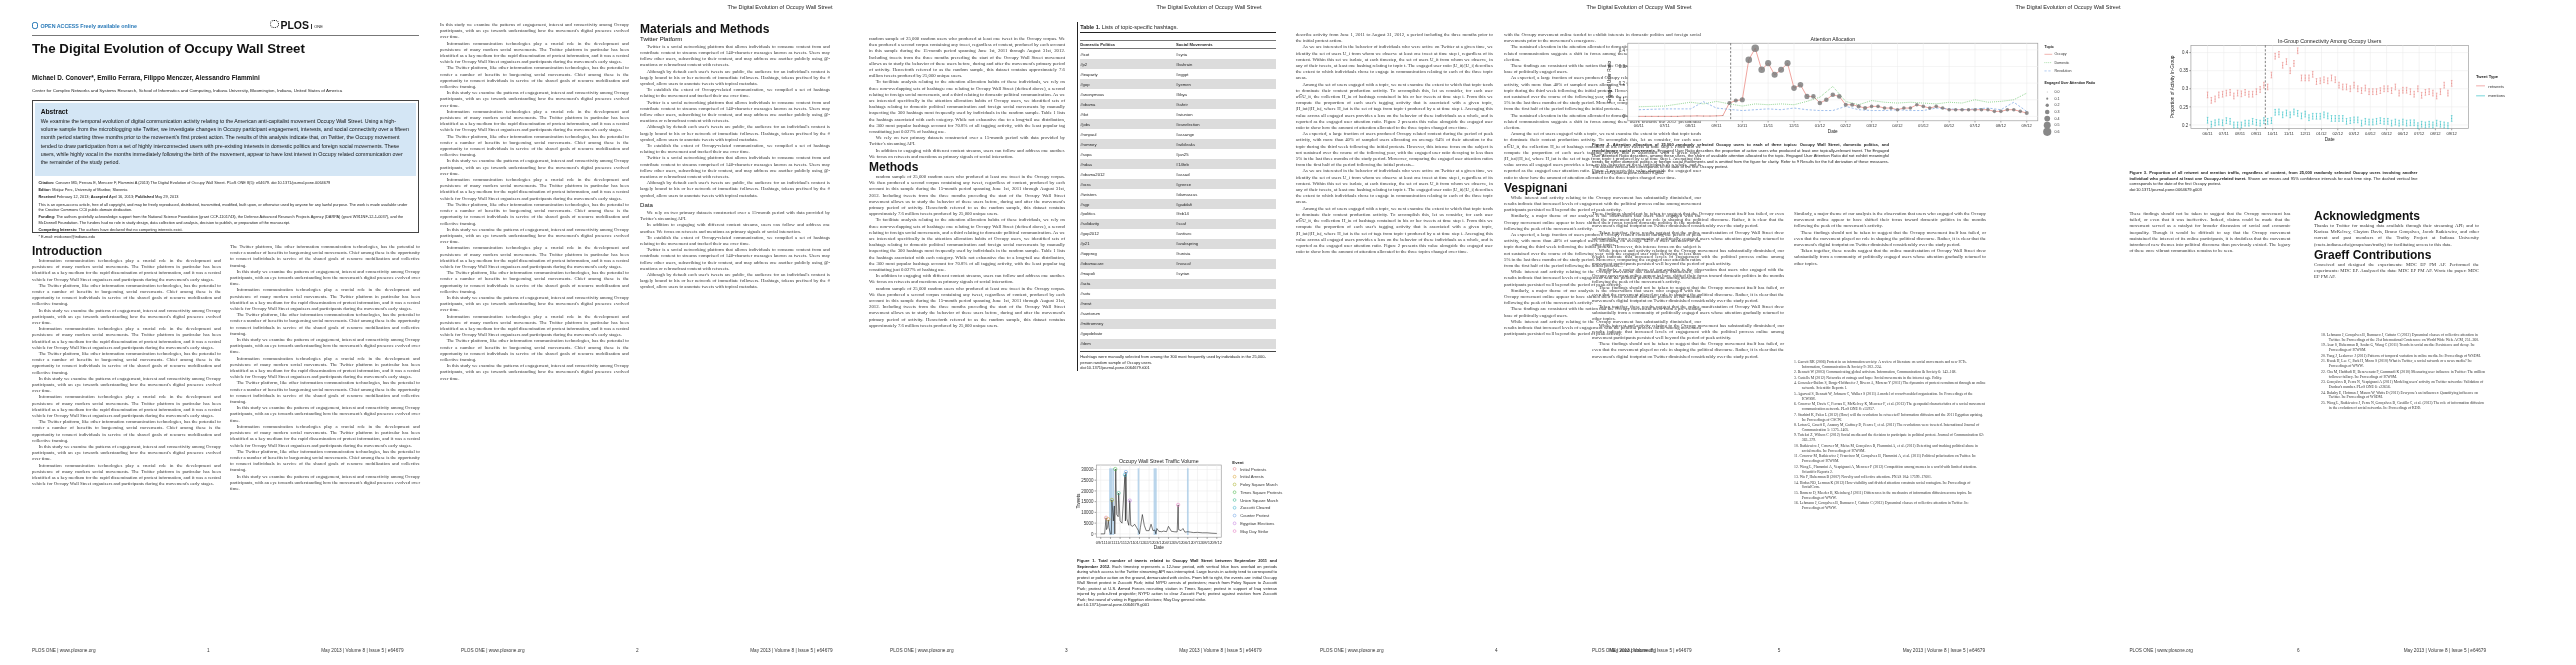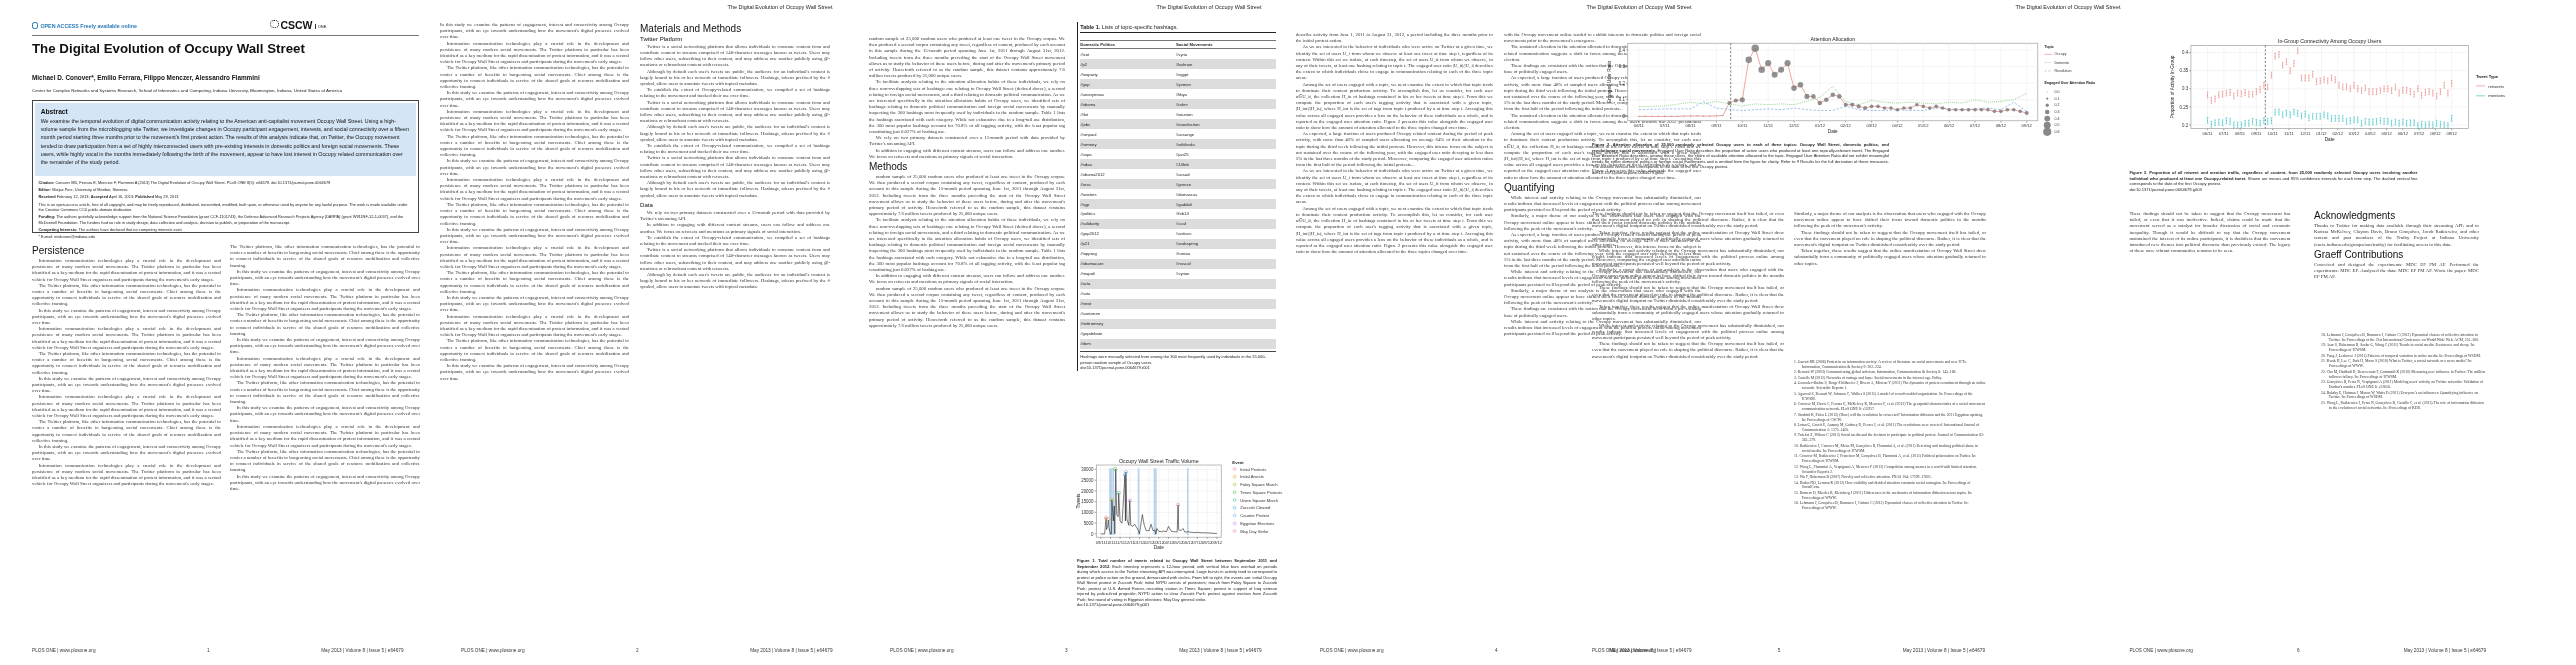--- a/index.html
+++ b/index.html
@@ -4,21 +4,21 @@
 <style>
   html,body{margin:0;padding:0;background:#fff;}
   body{width:2576px;height:665px;overflow:hidden;position:relative;font-family:"Liberation Serif",serif;color:#222;}
   .page{position:absolute;top:0;height:665px;width:429px;box-sizing:border-box;}
   .p1{left:0}.p2{left:429px}.p3{left:858px}.p4{left:1288px}.p5{left:1717px}.p6{left:2146px}
   .runhead{position:absolute;top:4.4px;right:25.5px;font-family:"Liberation Sans",sans-serif;font-size:5.5px;color:#222;}
   .footer{position:absolute;bottom:12.2px;left:32px;right:25.5px;font-family:"Liberation Sans",sans-serif;font-size:4.7px;color:#333;display:flex;justify-content:space-between;}
   .col{position:absolute;font-size:4.8px;line-height:6.2px;text-align:justify;color:#333;}
   .col p{margin:0 0 0 0;text-indent:6.7px;}
   .col p.noi{text-indent:0;}
-  h2.sec{font-family:"Liberation Sans",sans-serif;font-weight:normal;font-size:10px;margin:4.4px 0 3.3px;color:#111;}
+  h2.sec{font-family:"Liberation Sans",sans-serif;font-weight:bold;font-size:12px;margin:4.4px 0 3.3px;color:#111;}
   h3.sub{font-family:"Liberation Sans",sans-serif;font-weight:normal;font-size:6.1px;margin:3.3px 0 1.7px;color:#111;}
   
   .oa{position:absolute;left:32px;top:22px;font-family:"Liberation Sans",sans-serif;font-weight:bold;font-size:5.3px;color:#2a7ab8;}
   .plos{position:absolute;left:270px;top:19px;font-family:"Liberation Sans",sans-serif;font-weight:bold;font-size:10.5px;color:#111;}
   .plos small{font-size:3.9px;font-weight:normal;border-left:0.6px solid #333;padding-left:2.2px;margin-left:2.2px;vertical-align:middle;}
   .hr1{position:absolute;left:32px;right:10px;top:35px;border-top:0.6px solid #777;}
   .title{position:absolute;left:32px;top:41px;font-family:"Liberation Sans",sans-serif;font-weight:bold;font-size:13.3px;color:#111;}
   .authors{position:absolute;left:32px;top:74px;font-family:"Liberation Sans",sans-serif;font-weight:bold;font-size:6.4px;color:#111;}
   .affil{position:absolute;left:32px;top:88px;font-family:"Liberation Sans",sans-serif;font-size:4.4px;color:#222;}
   .absbox{position:absolute;left:32px;top:100px;width:387px;height:133px;border:0.8px solid #444;box-sizing:border-box;}
@@ -48,21 +48,21 @@
 </style>
 </head>
 <body>
 
 <div class="page p1">
   <div class="oa">
     <span style="display:inline-block;width:3.9px;height:5px;border:0.8px solid #2a7ab8;border-radius:2.2px;margin-right:1.1px;vertical-align:-0.6px;"></span>
     <span>OPEN ACCESS  Freely available online</span>
   </div>
   <div class="plos">
-    <span style="display:inline-block;width:6.7px;height:6.7px;border:0.8px dotted #111;border-radius:50%;margin-right:1.7px;vertical-align:0.6px;"></span><span>CSCW</span><small>ONE</small>
+    <span style="display:inline-block;width:6.7px;height:6.7px;border:0.8px dotted #111;border-radius:50%;margin-right:1.7px;vertical-align:0.6px;"></span><span>PLOS</span><small>ONE</small>
   </div>
   <div class="hr1"></div>
   <div class="title">The Digital Evolution of Occupy Wall Street</div>
   <div class="authors">Michael D. Conover*, Emilio Ferrara, Filippo Menczer, Alessandro Flammini</div>
   <div class="affil">Center for Complex Networks and Systems Research, School of Informatics and Computing, Indiana University, Bloomington, Indiana, United States of America</div>
 
   <div class="absbox">
     <div class="absinner">
       <h4>Abstract</h4>
       <div class="t">We examine the temporal evolution of digital communication activity relating to the American anti-capitalist movement Occupy Wall Street. Using a high-volume sample from the microblogging site Twitter, we investigate changes in Occupy participant engagement, interests, and social connectivity over a fifteen month period starting three months prior to the movement's first protest action. The results of this analysis indicate that, on Twitter, the Occupy movement tended to draw participation from a set of highly interconnected users with pre-existing interests in domestic politics and foreign social movements. These users, while highly vocal in the months immediately following the birth of the movement, appear to have lost interest in Occupy related communication over the remainder of the study period.</div>
@@ -72,21 +72,21 @@
       <div><b>Editor:</b> <span>Matjaz Perc, University of Maribor, Slovenia</span></div>
       <div><b>Received</b> <span>February 12, 2013;</span> <b>Accepted</b> <span>April 16, 2013;</span> <b>Published</b> <span>May 29, 2013</span></div>
       <div>This is an open-access article, free of all copyright, and may be freely reproduced, distributed, transmitted, modified, built upon, or otherwise used by anyone for any lawful purpose. The work is made available under the Creative Commons CC0 public domain dedication.</div>
       <div><b>Funding:</b> <span>The authors gratefully acknowledge support from the National Science Foundation (grant CCF-1101743), the Defense Advanced Research Projects Agency (DARPA) (grant W911NF-12-1-0037), and the McDonnell Foundation. The funders had no role in study design, data collection and analysis, decision to publish, or preparation of the manuscript.</span></div>
       <div><b>Competing Interests:</b> <span>The authors have declared that no competing interests exist.</span></div>
       <div>* E-mail: midconov@indiana.edu</div>
     </div>
   </div>
 
   <div class="col" style="left:32px;top:244px;width:189px;">
-    <h2 class="sec">Persistence</h2>
+    <h2 class="sec">Introduction</h2>
     <p>Information communication technologies play a crucial role in the development and persistence of many modern social movements. The Twitter platform in particular has been identified as a key medium for the rapid dissemination of protest information, and it was a central vehicle for Occupy Wall Street organizers and participants during the movement's early stages.</p>
     <p>The Twitter platform, like other information communication technologies, has the potential to confer a number of benefits to burgeoning social movements. Chief among these is the opportunity to connect individuals in service of the shared goals of resource mobilization and collective framing.</p>
     <p>In this study we examine the patterns of engagement, interest and connectivity among Occupy participants, with an eye towards understanding how the movement's digital presence evolved over time.</p>
     <p>Information communication technologies play a crucial role in the development and persistence of many modern social movements. The Twitter platform in particular has been identified as a key medium for the rapid dissemination of protest information, and it was a central vehicle for Occupy Wall Street organizers and participants during the movement's early stages.</p>
     <p>The Twitter platform, like other information communication technologies, has the potential to confer a number of benefits to burgeoning social movements. Chief among these is the opportunity to connect individuals in service of the shared goals of resource mobilization and collective framing.</p>
     <p>In this study we examine the patterns of engagement, interest and connectivity among Occupy participants, with an eye towards understanding how the movement's digital presence evolved over time.</p>
     <p>Information communication technologies play a crucial role in the development and persistence of many modern social movements. The Twitter platform in particular has been identified as a key medium for the rapid dissemination of protest information, and it was a central vehicle for Occupy Wall Street organizers and participants during the movement's early stages.</p>
     <p>The Twitter platform, like other information communication technologies, has the potential to confer a number of benefits to burgeoning social movements. Chief among these is the opportunity to connect individuals in service of the shared goals of resource mobilization and collective framing.</p>
     <p>In this study we examine the patterns of engagement, interest and connectivity among Occupy participants, with an eye towards understanding how the movement's digital presence evolved over time.</p>
     <p>Information communication technologies play a crucial role in the development and persistence of many modern social movements. The Twitter platform in particular has been identified as a key medium for the rapid dissemination of protest information, and it was a central vehicle for Occupy Wall Street organizers and participants during the movement's early stages.</p>
@@ -429,21 +429,21 @@
     <p>As we are interested in the behavior of individuals who were active on Twitter at a given time, we identify the set of users U_i from whom we observe at least one tweet at time step i, regardless of its content. Within this set we isolate, at each timestep, the set of users U_it from whom we observe, in any of their tweets, at least one hashtag relating to topic t. The engaged user ratio |U_it|/|U_i| describes the extent to which individuals chose to engage in communication relating to each of the three topic areas.</p>
     <p>Among the set of users engaged with a topic, we next examine the extent to which that topic tends to dominate their content production activity. To accomplish this, let us consider, for each user u∈U_it, the collection H_iu of hashtags contained in his or her tweets at time step i. From this we compute the proportion of each user's tagging activity that is associated with a given topic, |H_iut|/|H_iu|, where H_iut is the set of tags from topic t produced by u at time step i. Averaging this value across all engaged users provides a lens on the behavior of these individuals as a whole, and is reported as the engaged user attention ratio. Figure 2 presents this value alongside the engaged user ratio to show how the amount of attention allocated to the three topics changed over time.</p>
   </div>
   <div class="col" style="left:216px;top:32px;width:197px;">
     <p class="noi">with the Occupy movement online tended to exhibit interests in domestic politics and foreign social movements prior to the movement's emergence.</p>
     <p>The sustained elevation in the attention allocated to domestic politics after the collapse of Occupy-related communication suggests a shift in focus among these users towards the 2012 presidential election.</p>
     <p>These findings are consistent with the notion that the Occupy movement drew from a pre-existing base of politically engaged users.</p>
     <p>As expected, a large fraction of users produced Occupy related content during the period of peak activity, with more than 40% of sampled users allocating on average 64% of their attention to the topic during the third week following the initial protests. However, this intense focus on the subject is not sustained over the course of the following year, with the engaged user ratio decaying to less than 5% in the last three months of the study period. Moreover, comparing the engaged user attention ratios from the first half of the period following the initial protests...</p>
     <p>The sustained elevation in the attention allocated to domestic politics after the collapse of Occupy-related communication suggests a shift in focus among these users towards the 2012 presidential election.</p>
     <p>Among the set of users engaged with a topic, we next examine the extent to which that topic tends to dominate their content production activity. To accomplish this, let us consider, for each user u∈U_it, the collection H_iu of hashtags contained in his or her tweets at time step i. From this we compute the proportion of each user's tagging activity that is associated with a given topic, |H_iut|/|H_iu|, where H_iut is the set of tags from topic t produced by u at time step i. Averaging this value across all engaged users provides a lens on the behavior of these individuals as a whole, and is reported as the engaged user attention ratio. Figure 2 presents this value alongside the engaged user ratio to show how the amount of attention allocated to the three topics changed over time.</p>
-    <h2 class="sec">Quantifying</h2>
+    <h2 class="sec">Vespignani</h2>
     <p>While interest and activity relating to the Occupy movement has substantially diminished, our results indicate that increased levels of engagement with the political process online among movement participants persisted well beyond the period of peak activity.</p>
     <p>Similarly, a major theme of our analysis is the observation that users who engaged with the Occupy movement online appear to have shifted their focus toward domestic politics in the months following the peak of the movement's activity.</p>
     <p>As expected, a large fraction of users produced Occupy related content during the period of peak activity, with more than 40% of sampled users allocating on average 64% of their attention to the topic during the third week following the initial protests. However, this intense focus on the subject is not sustained over the course of the following year, with the engaged user ratio decaying to less than 5% in the last three months of the study period. Moreover, comparing the engaged user attention ratios from the first half of the period following the initial protests...</p>
     <p>While interest and activity relating to the Occupy movement has substantially diminished, our results indicate that increased levels of engagement with the political process online among movement participants persisted well beyond the period of peak activity.</p>
     <p>Similarly, a major theme of our analysis is the observation that users who engaged with the Occupy movement online appear to have shifted their focus toward domestic politics in the months following the peak of the movement's activity.</p>
     <p>These findings are consistent with the notion that the Occupy movement drew from a pre-existing base of politically engaged users.</p>
     <p>While interest and activity relating to the Occupy movement has substantially diminished, our results indicate that increased levels of engagement with the political process online among movement participants persisted well beyond the period of peak activity.</p>
   </div>
   <div class="footer">
     <span>PLOS ONE | www.plosone.org</span>

